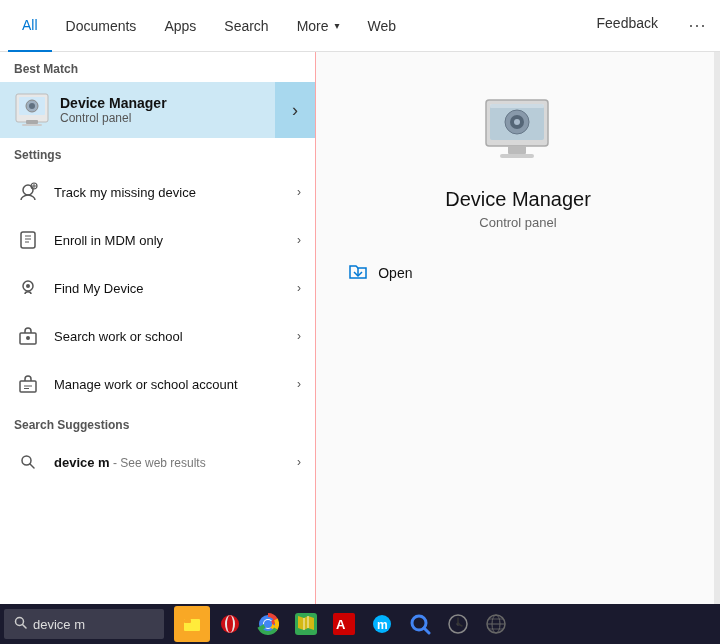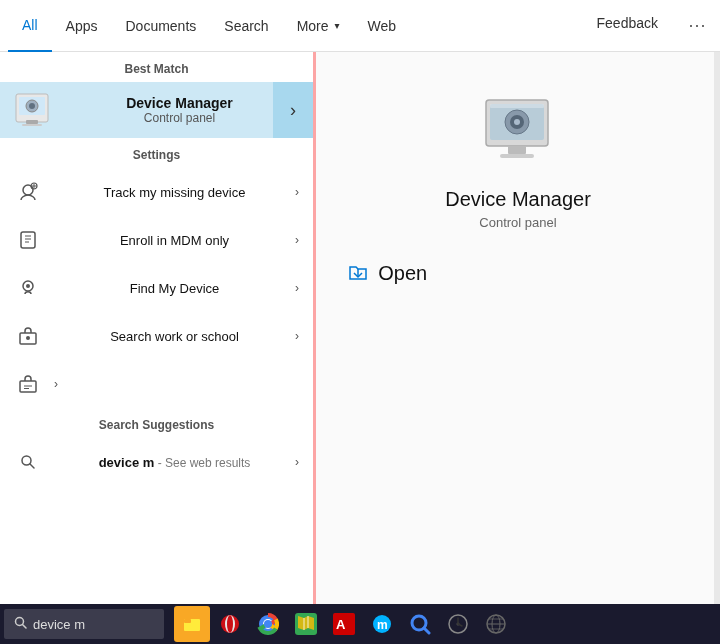--- a/index.html
+++ b/index.html
@@ -82,25 +82,24 @@
     .main-content {
       display: flex;
       flex: 1;
       overflow: hidden;
     }
 
     
     .left-panel {
       width: 316px;
       background: #fff;
-      border-right: 3px solid #fca5a5;
+      border-right: 1px solid #fca5a5;
       display: flex;
       flex-direction: column;
       overflow-y: auto;
-      text-align: center;
     }
 
     .section-label {
       font-size: 12px;
       color: #555;
       font-weight: 600;
       padding: 10px 14px 6px 14px;
       text-transform: capitalize;
     }
 
@@ -259,21 +258,21 @@
     }
 
     .action-icon {
       color: #0078d4;
       font-size: 16px;
       width: 20px;
       text-align: center;
     }
 
     .action-label {
-      font-size: 20px;
+      font-size: 14px;
       color: #111;
     }
 
     
     .taskbar {
       position: absolute;
       bottom: 0;
       left: 0;
       width: 720px;
       height: 40px;
@@ -335,24 +334,24 @@
 </head>
 <body>
 
 <div class="search-panel">
 
   <div class="nav-tabs">
     <div class="nav-tab active">
       <span>All</span>
     </div>
     <div class="nav-tab">
+      <span>Documents</span>
+    </div>
+    <div class="nav-tab">
       <span>Apps</span>
-    </div>
-    <div class="nav-tab">
-      <span>Documents</span>
     </div>
     <div class="nav-tab">
       <span>Search</span>
     </div>
     <div class="nav-tab nav-more">
       <span>More</span>
       <span style="font-size:10px; margin-left:2px;">▾</span>
     </div>
     <div class="nav-tab">
       <span>Web</span>
@@ -452,20 +451,21 @@
 
       <div class="list-item">
         <div class="icon-wrap">
           <svg width="20" height="20" viewBox="0 0 20 20">
             <rect x="2" y="7" width="16" height="11" rx="1" fill="none" stroke="#555" stroke-width="1.5"></rect>
             <path d="M7 7 V5 a3 3 0 0 1 6 0 V7" fill="none" stroke="#555" stroke-width="1.5"></path>
             <line x1="6" y1="12" x2="14" y2="12" stroke="#555" stroke-width="1"></line>
             <line x1="6" y1="14.5" x2="11" y2="14.5" stroke="#555" stroke-width="1"></line>
           </svg>
         </div>
+        <div class="item-label">Manage work or school account</div>
         <span class="chevron">›</span>
       </div>
 
       <div class="section-label">Search suggestions</div>
 
       <div class="suggestion-item">
         <div class="search-icon">
           <svg width="16" height="16" viewBox="0 0 16 16">
             <circle cx="6.5" cy="6.5" r="4.5" fill="none" stroke="#555" stroke-width="1.5"></circle>
             <line x1="10" y1="10" x2="14" y2="14" stroke="#555" stroke-width="1.5" stroke-linecap="round"></line>

